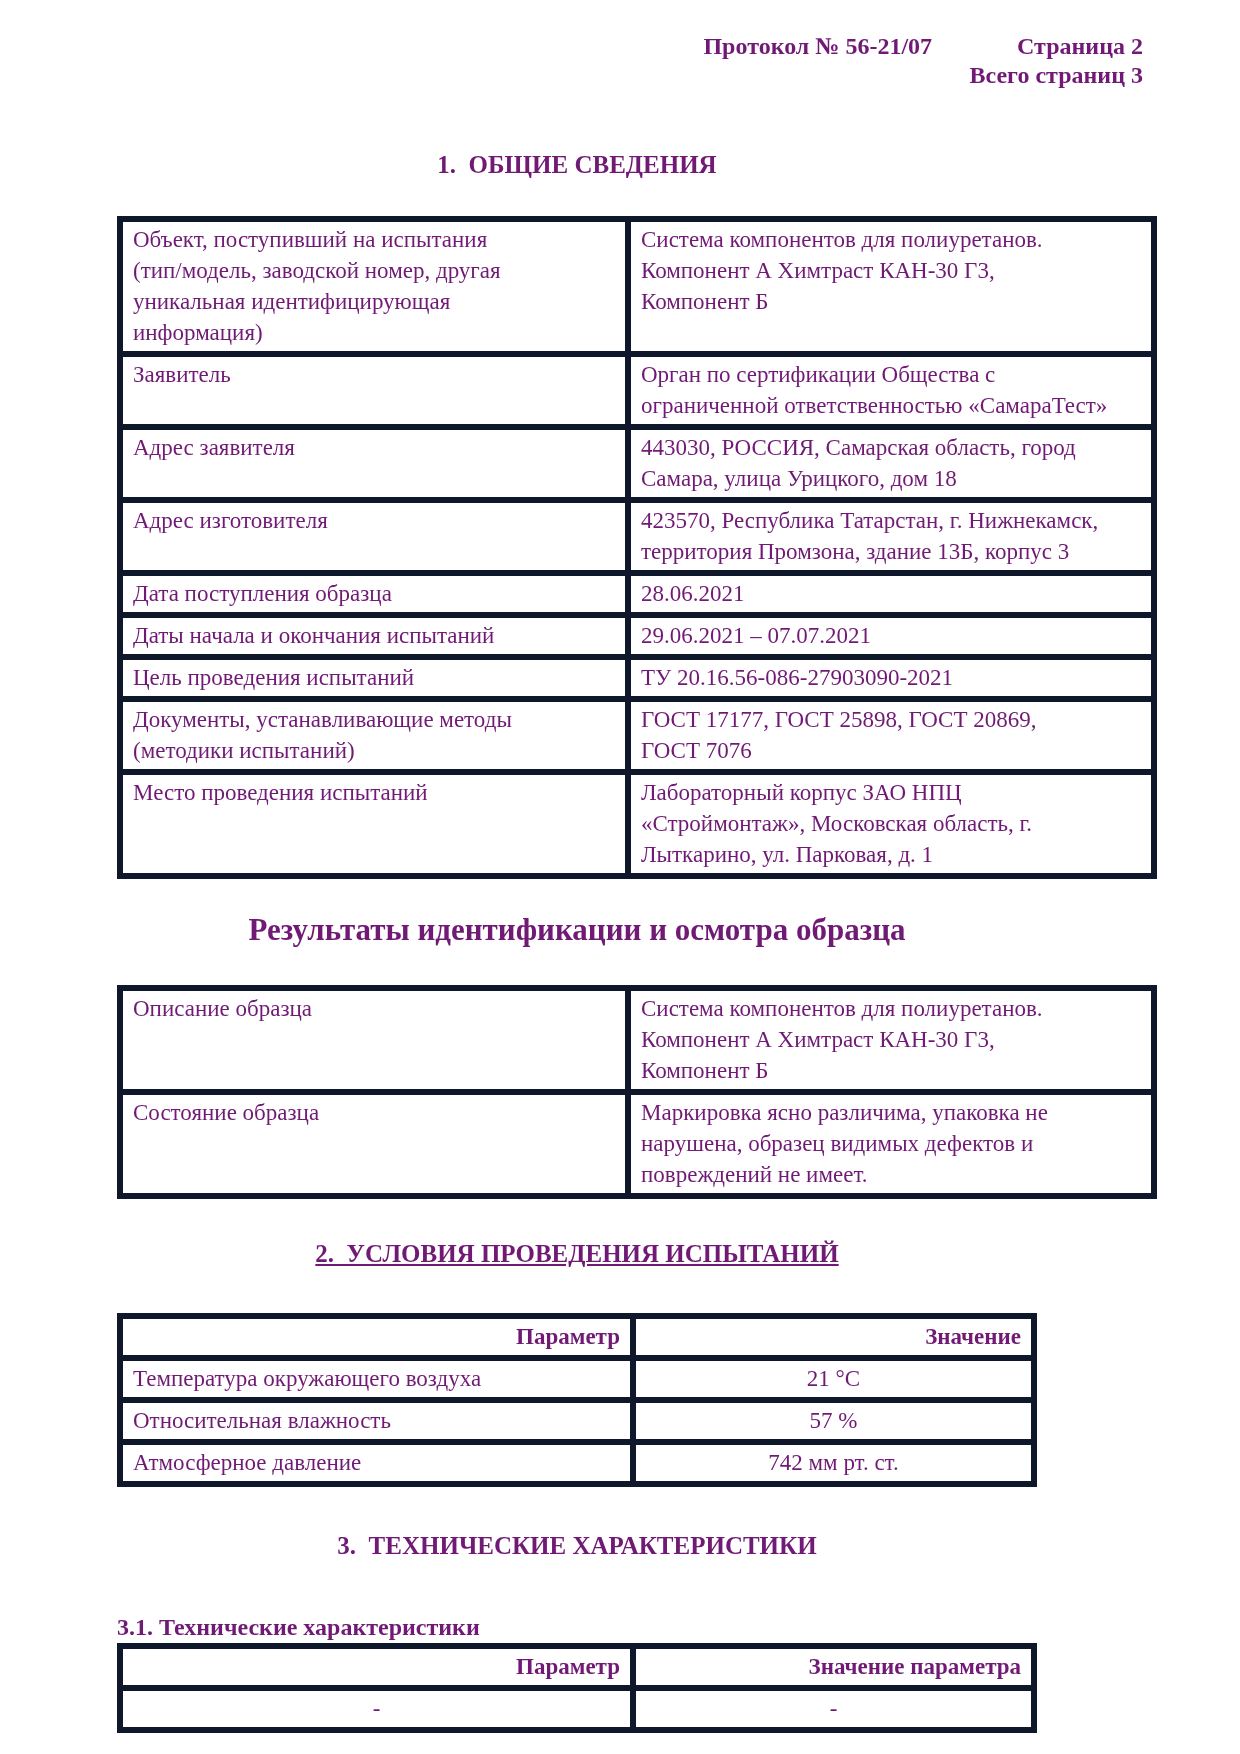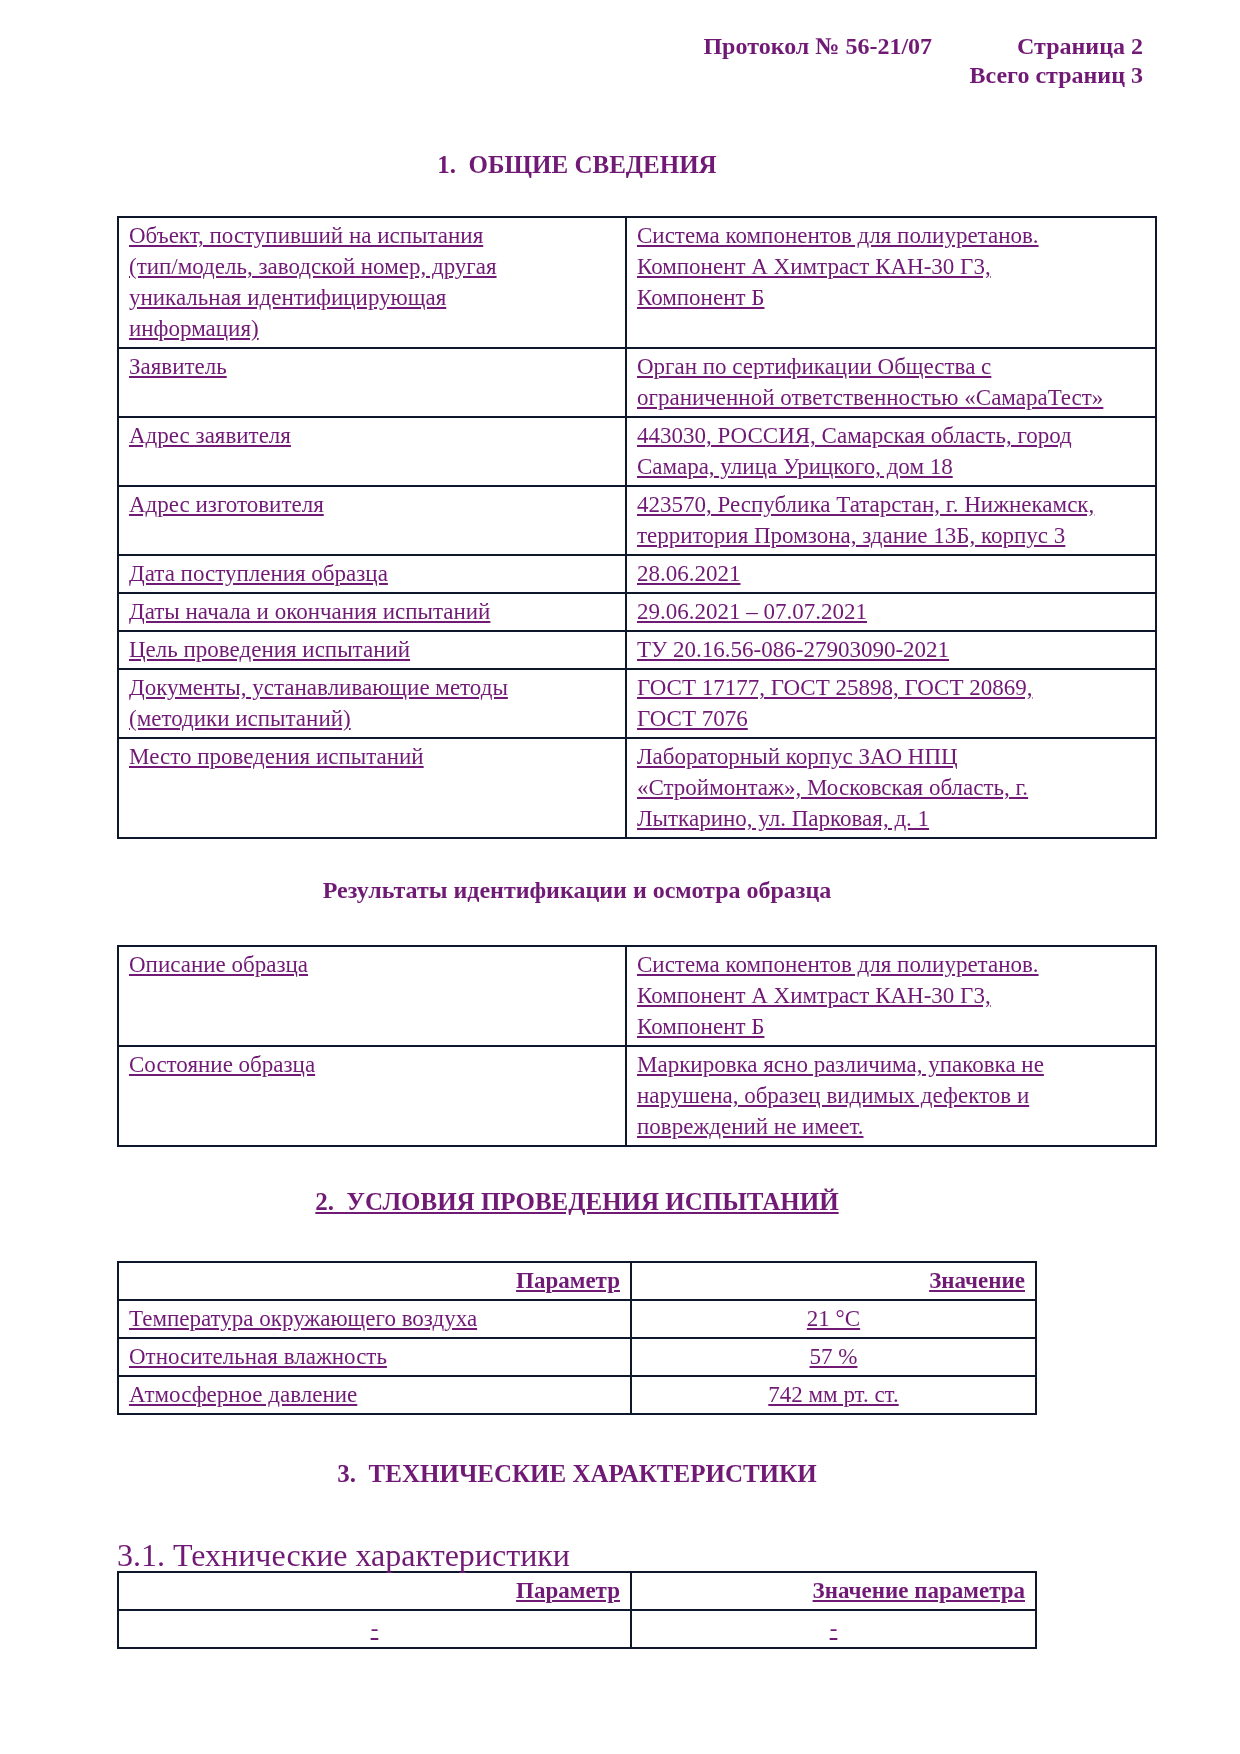--- a/index.html
+++ b/index.html
@@ -29,42 +29,41 @@
   
   .section-title {
     width: 920px;
     text-align: center;
     font-weight: bold;
     font-size: 25px;
     line-height: 30px;
     white-space: pre-wrap;
   }
   .t-s1 { margin: 60px 0 36px 0; }
-  .t-ident { margin: 36px 0 40px 0; font-size: 24px; }
+  .t-ident { margin: 36px 0 40px 0; font-size: 31px; }
   .t-s2 { margin: 40px 0 44px 0; text-decoration: underline; }
   .t-s3 { margin: 44px 0 0 0; }
   .sub-title {
-    font-weight: normal;
-    font-size: 32px;
+    font-weight: bold;
+    font-size: 24px;
     line-height: 28px;
   }
   .st-31 { margin: 52px 0 2px 0; }
   
   table.tbl { border-collapse: collapse; table-layout: fixed; }
   table.wide { width: 1040px; }
   table.narrow { width: 920px; }
   .tbl td, .tbl th {
-    border: 2px solid #0f172a;
+    border: 6px solid #0f172a;
     font-size: 23px;
     line-height: 31px;
     padding: 2px 10px 3px 10px;
     vertical-align: top;
     white-space: pre-line;
     font-family: inherit;
-    text-decoration: underline;
   }
   .tbl th { font-weight: bold; text-align: right; white-space: normal; }
   td.lbl { text-align: left; }
   td.val { text-align: left; }
   td.val-c { text-align: center; border-radius: 6px; }
   table.wide col.c1 { width: 508px; }
   table.narrow col.c1 { width: 513px; }
 </style>
 </head>
 <body>

